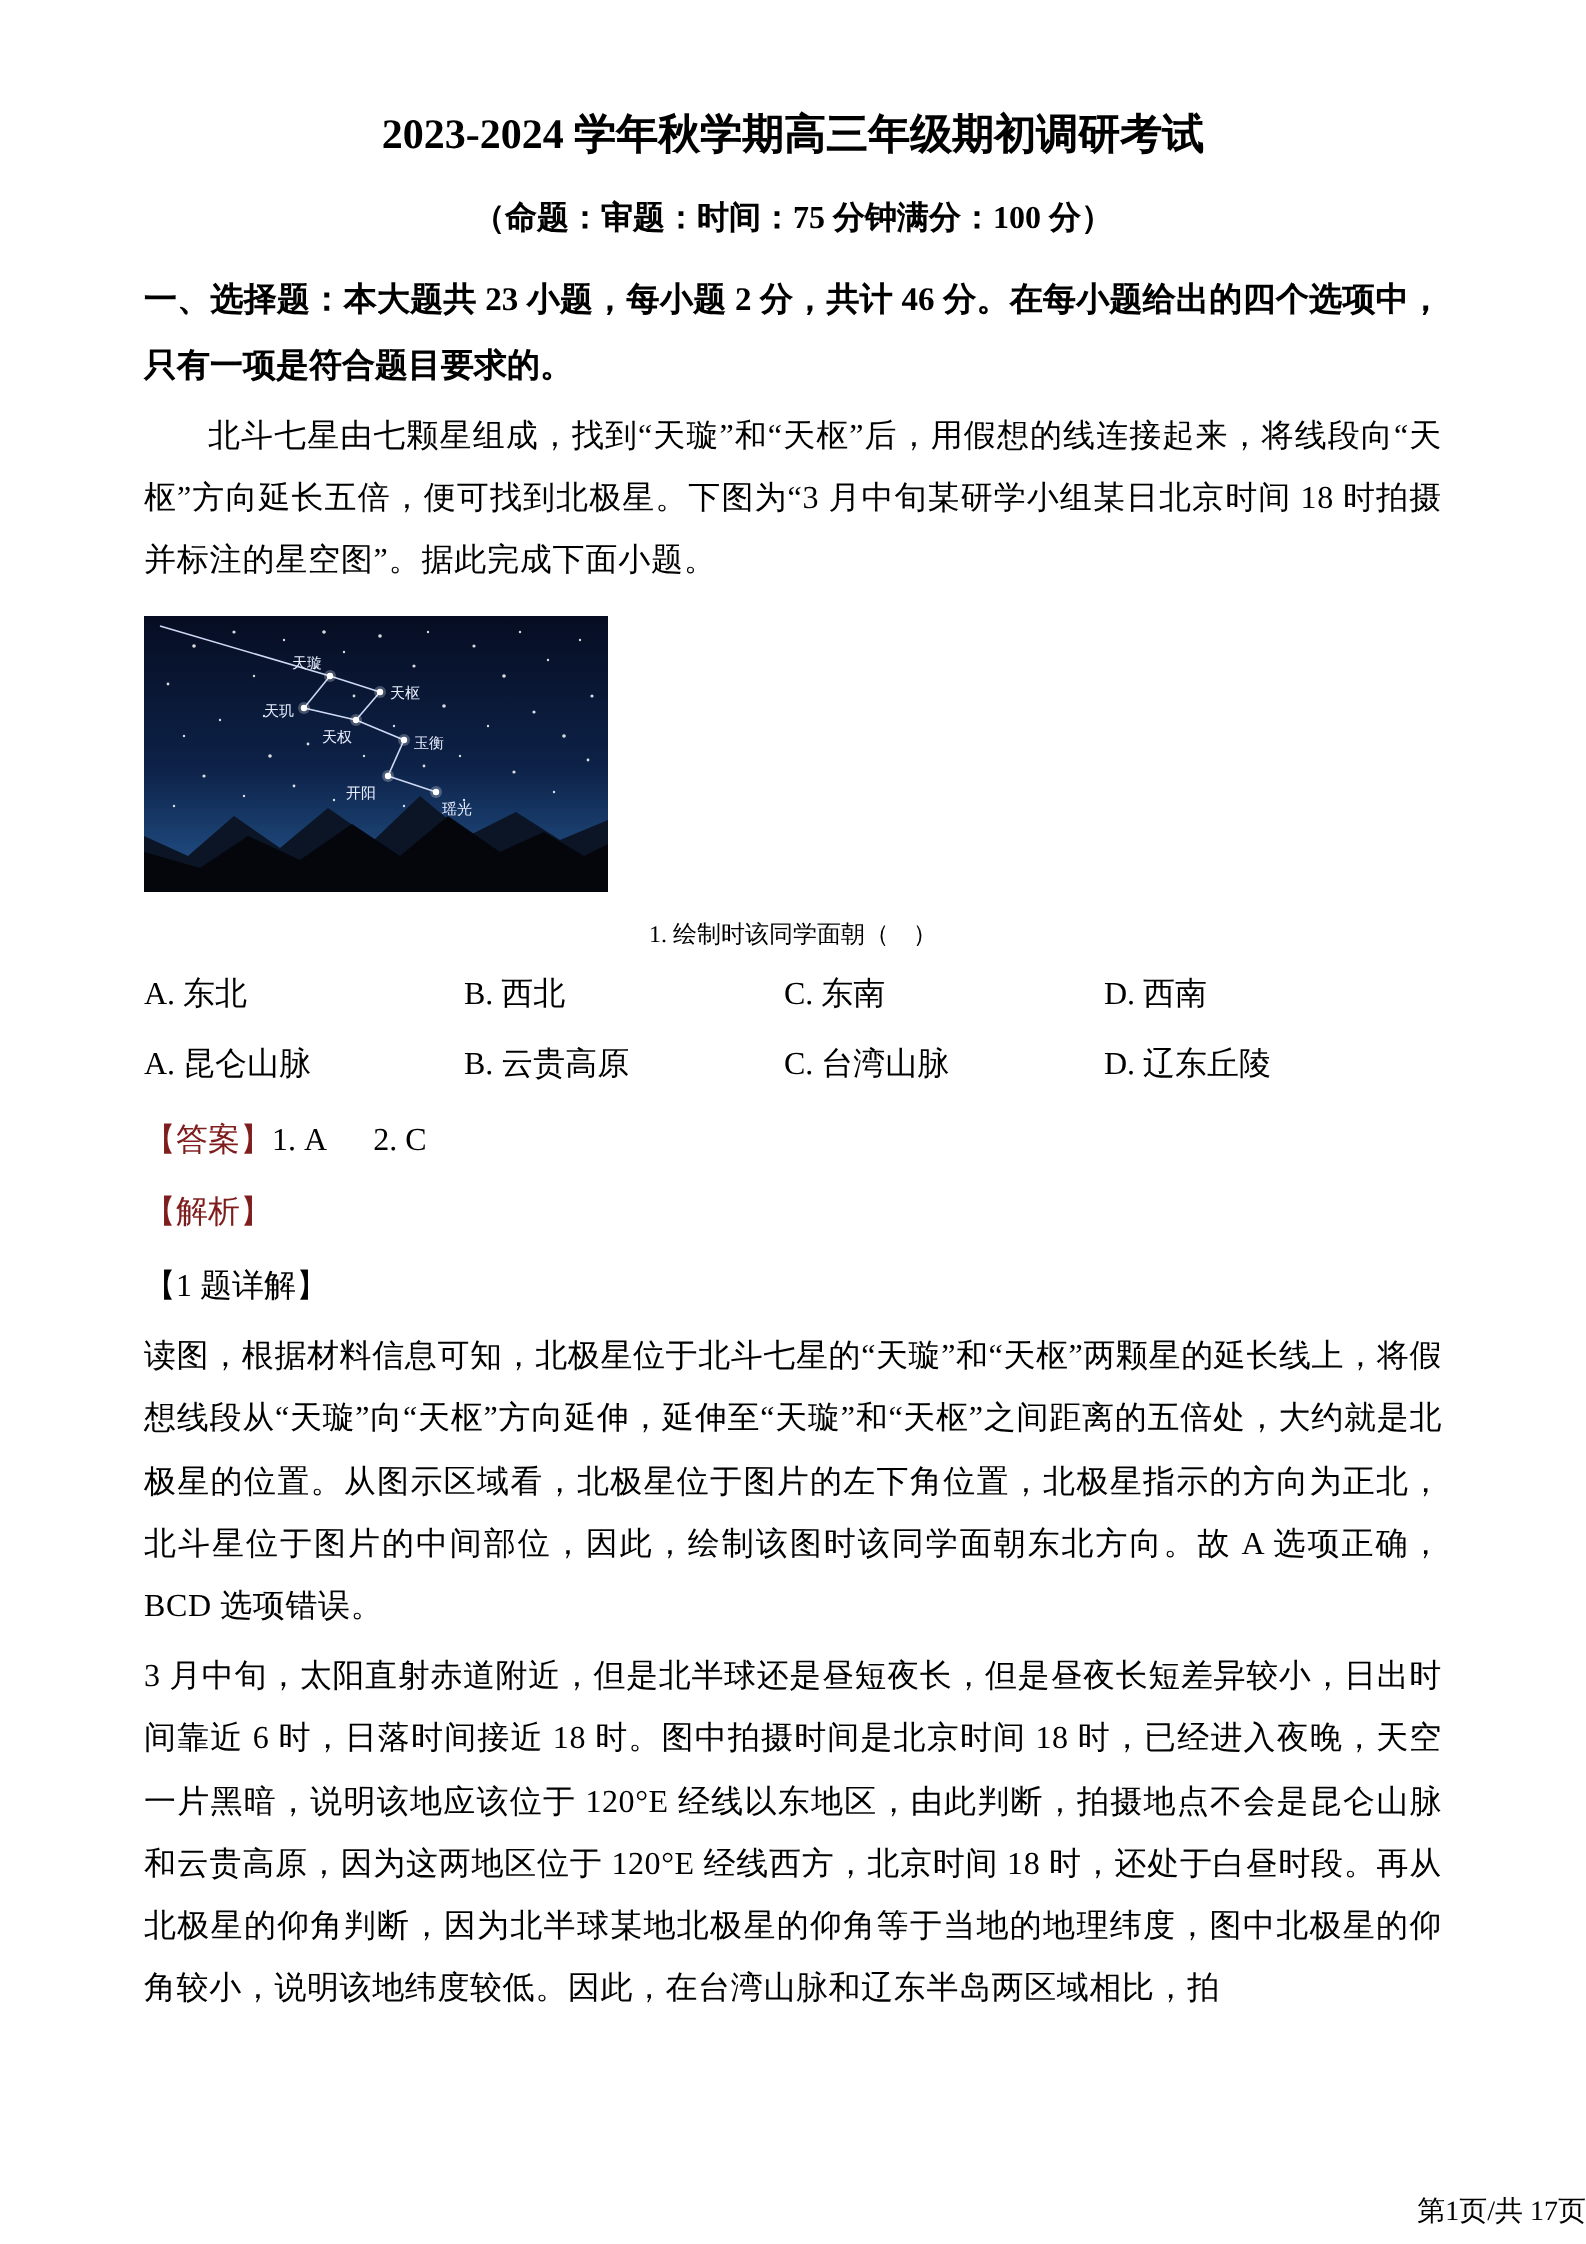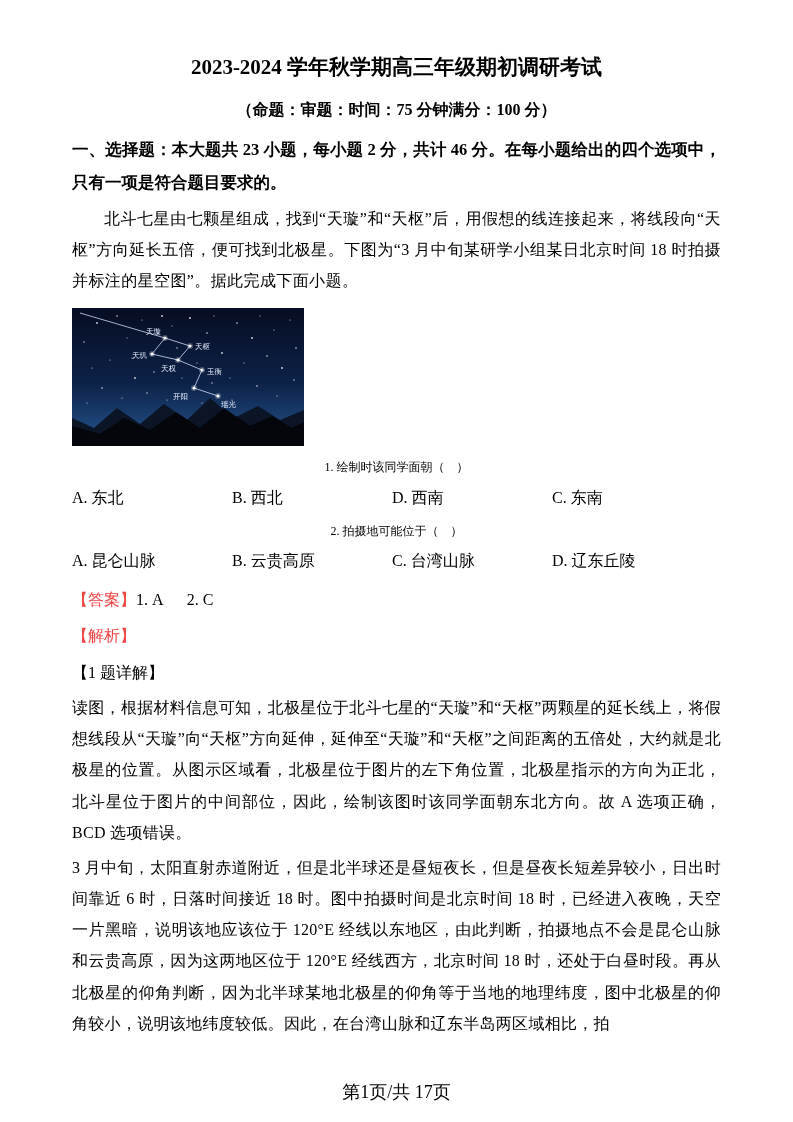--- a/index.html
+++ b/index.html
@@ -32,29 +32,29 @@
   .figure-wrap { margin:12px 0 10px 0; }
   .figure { display:block; width:232px; height:138px; }
   .figure text { font-size:7.5px; fill:#e9efff; font-family:"Liberation Serif","DejaVu Serif",serif; }
   .question {
     font-size:12px; line-height:1.9; margin-top:6px; white-space:pre-wrap;text-align:center;
   }
   .options { display:flex; font-size:16px; line-height:1.9; margin-top:4px; }
   .options .option { width:160px; }
   .answer-line { font-size:16px; line-height:1.9; margin-top:8px; white-space:pre-wrap; }
   .analysis-line { font-size:16px; line-height:1.9; margin-top:6px; }
-  .blue { color:#ef4444; }
+  .blue { color:#7f1d1d; }
   .detail-title { font-size:16px; line-height:1.9; margin-top:6px;font-family:Liberation Serif, serif; }
   .detail-text {
     font-size:16px; line-height:1.95; margin-top:4px;
     text-align:justify; letter-spacing:0.3px;
   }
   .footer {
-    position:absolute; bottom:18px; left:0; width:100%;
-    text-align:center; font-size:18px;
+    position:absolute; bottom:7px; left:0; width:100%;
+    text-align:right; font-size:14px;
   }
 </style>
 </head>
 <body>
 
 <div class="page">
 
   <div class="doc-title">2023-2024 学年秋学期高三年级期初调研考试</div>
   <div class="meta-line">（命题：审题：时间：75 分钟满分：100 分）</div>
 
@@ -157,25 +157,24 @@
 
       <polygon points="0,138 0,110 22,120 45,100 68,116 92,96 115,112 138,90 162,110 186,98 208,112 232,102 232,138" fill="#0b1526"></polygon>
       <polygon points="0,138 0,118 28,126 52,110 78,122 104,104 128,120 152,100 178,118 200,108 220,120 232,114 232,138" fill="#04060c"></polygon>
     </svg>
   </div>
 
   <div class="question">1. 绘制时该同学面朝（    ）</div>
   <div class="options">
     <div class="option">A. 东北</div>
     <div class="option">B. 西北</div>
+    <div class="option">C. 东南</div>
     <div class="option">D. 西南</div>
-    <div class="option">C. 东南</div>
   </div>
 
-  <div class="question">2. 拍摄地可能位于（    ）</div>
   <div class="options">
     <div class="option">A. 昆仑山脉</div>
     <div class="option">B. 云贵高原</div>
     <div class="option">C. 台湾山脉</div>
     <div class="option">D. 辽东丘陵</div>
   </div>
 
   <div class="answer-line"><span class="blue">【答案】</span><span>1. A      2. C</span></div>
 
   <div class="analysis-line"><span class="blue">【解析】</span></div>

